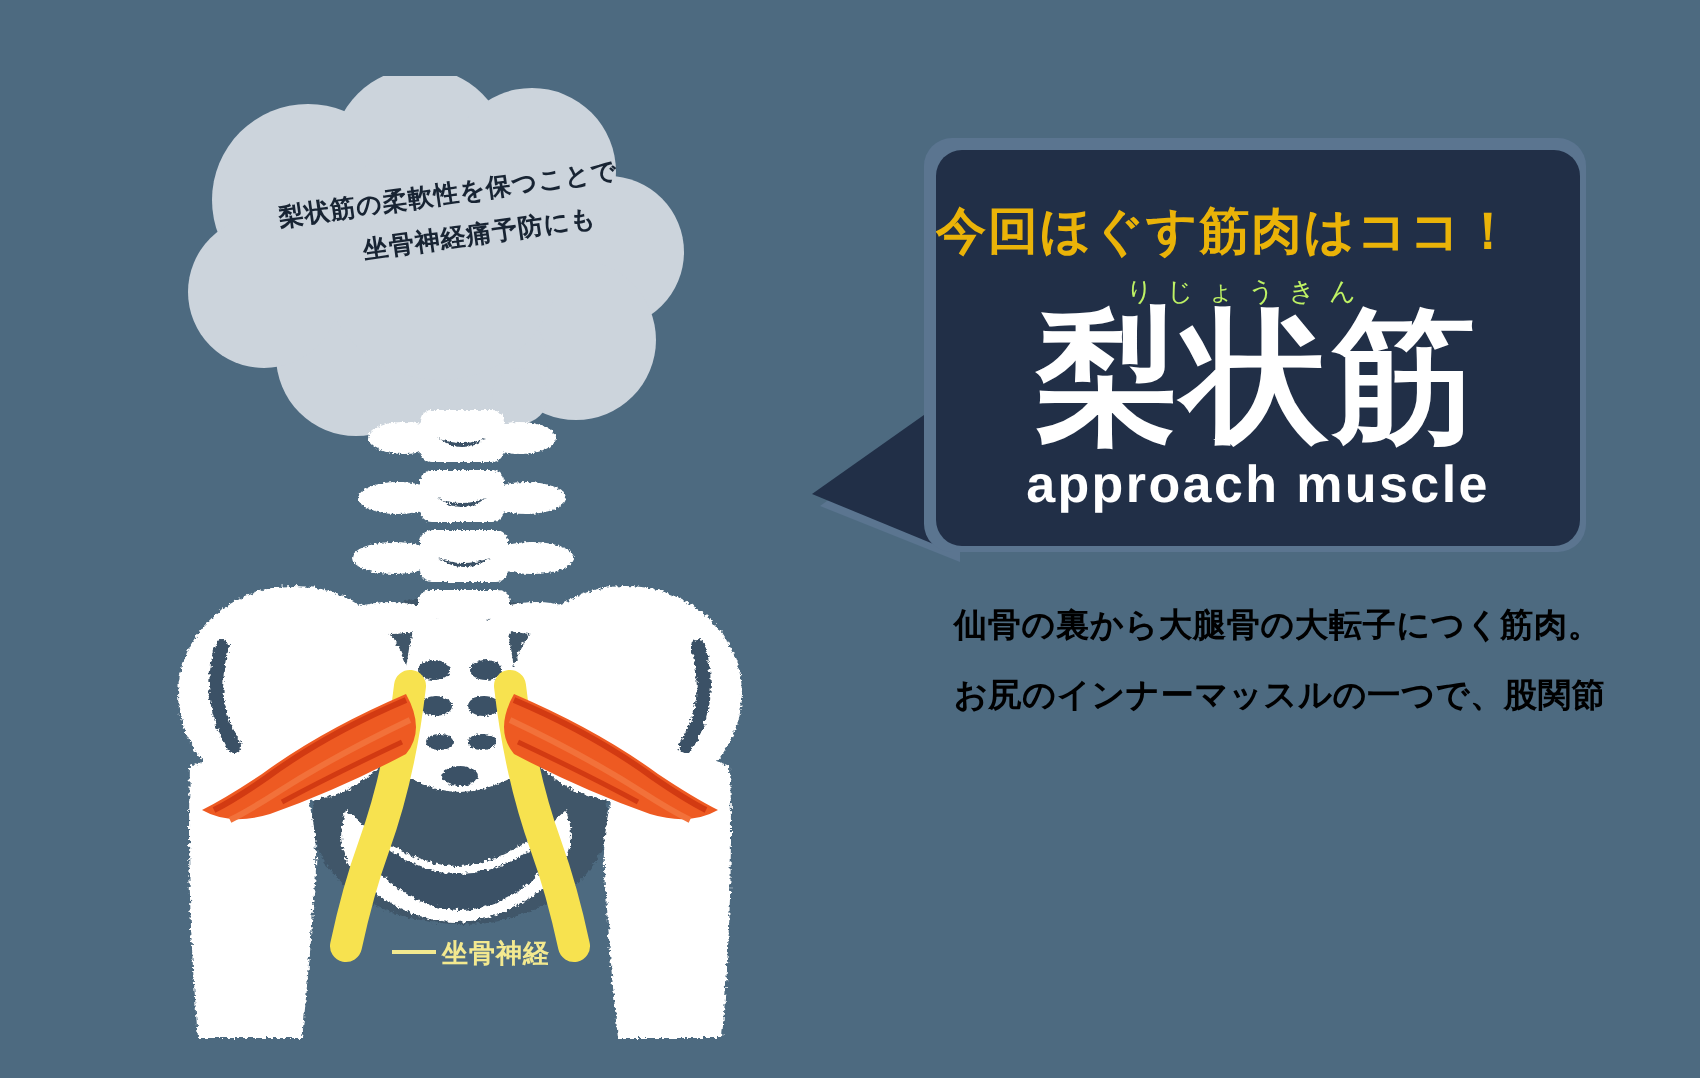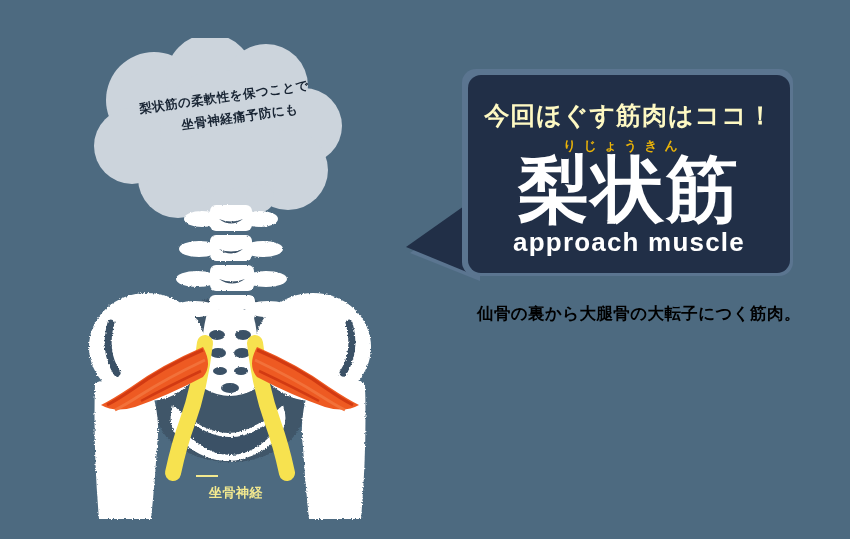--- a/index.html
+++ b/index.html
@@ -29,30 +29,29 @@
     position:absolute; left:462px; top:69px; width:331px; height:207px;
     background:#5b7590; border-radius:14px;
   }
   .card {
     position:absolute; left:468px; top:75px; width:322px; height:198px;
     background:#212f47; border-radius:13px;
     overflow:hidden;
   }
   .card-line1 {
     position:absolute; left:0; right:0; top:24px;
-    text-align:center;
-    color:#fef9c3;
+    color:#eab308;
     font-size:25px; font-weight:bold;
     letter-spacing:1px;
   }
   .furigana {
     position:absolute; left:0; right:17px; top:62px;
     text-align:center;
-    color:#eab308;
-    font-size:13px; font-weight:bold;
+    color:#bef264;
+    font-size:13px; font-weight:normal;
     letter-spacing:7px;
     text-indent:7px;
   }
   .card-main {
     position:absolute; left:0; right:0; top:78px;
     text-align:center;
     color:#ffffff;
     font-size:72px; font-weight:bold;
     letter-spacing:2px;
     line-height:72px;
@@ -118,20 +117,21 @@
   <div class="card-back"></div>
   <div class="card">
     <div class="card-line1">今回ほぐす筋肉はココ！</div>
     <div class="furigana">りじょうきん</div>
     <div class="card-main">梨状筋</div>
     <div class="card-sub">approach muscle</div>
   </div>
 
   <div class="body-text">
     <span>仙骨の裏から大腿骨の大転子につく筋肉。</span>
+    <span>お尻のインナーマッスルの一つで、股関節</span>
   </div>
 
   <div class="anatomy">
     <svg width="350" height="330" viewBox="0 0 350 330">
       <defs>
         <filter id="rough" x="-20%" y="-20%" width="140%" height="140%">
           <feTurbulence type="fractalNoise" baseFrequency="0.55" numOctaves="3" result="n"></feTurbulence>
           <feDisplacementMap in="SourceGraphic" in2="n" scale="3.2" xChannelSelector="R" yChannelSelector="G"></feDisplacementMap>
         </filter>
         <filter id="rough2" x="-20%" y="-20%" width="140%" height="140%">
@@ -219,15 +219,15 @@
         <path d="M202 155 q40 17 70 39 q16 11 26 16" stroke="#d23a12" stroke-width="3" fill="none"></path>
         <path d="M200 165 q38 18 66 36 q14 9 24 14" stroke="#f2713a" stroke-width="3" fill="none"></path>
         <path d="M204 176 q34 16 60 30" stroke="#d23a12" stroke-width="2.5" fill="none"></path>
       </g>
     </svg>
   </div>
 
   <svg style="position:absolute;left:196px;top:470px;" width="24" height="12" viewBox="0 0 24 12">
     <line x1="0" y1="6" x2="22" y2="6" stroke="#f3e98f" stroke-width="2"></line>
   </svg>
-  <div class="nerve-label" style="left:209px;margin-top:16px;">坐骨神経</div>
+  <div class="nerve-label" style="left:221px;">坐骨神経</div>
 
 </div>
 
 </body></html>

